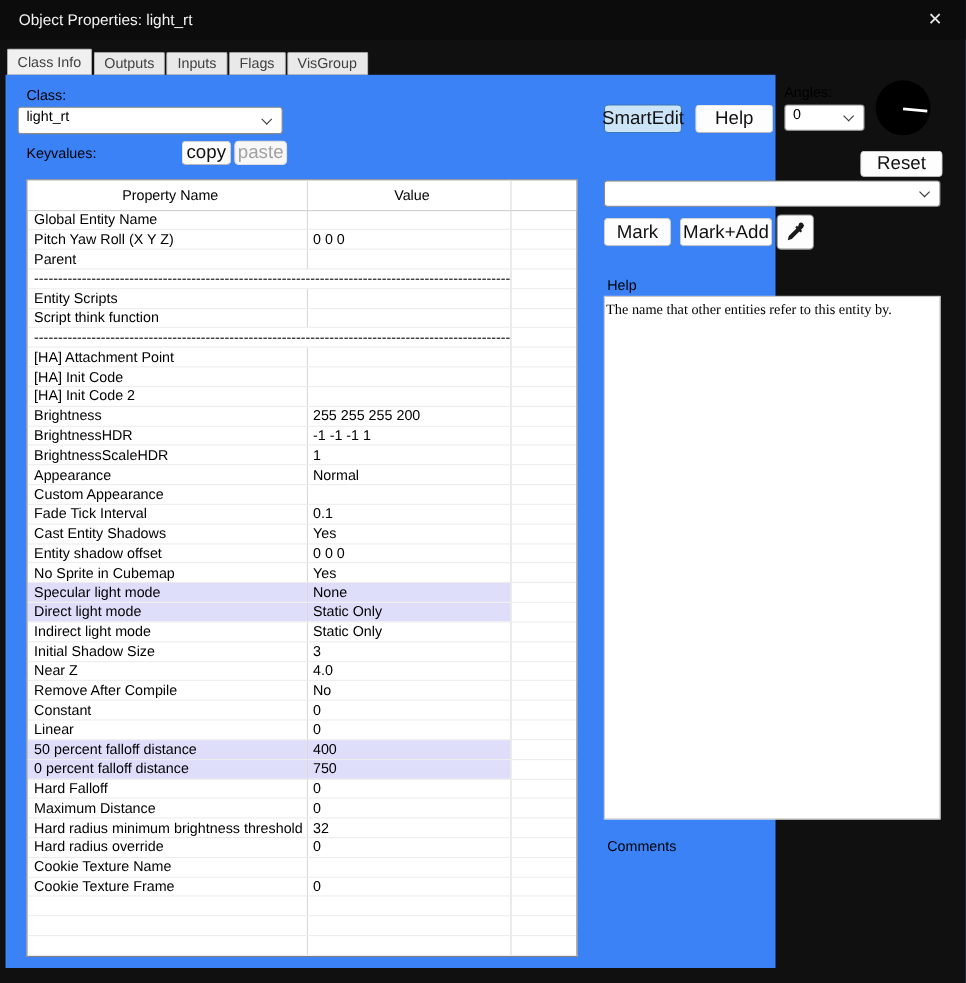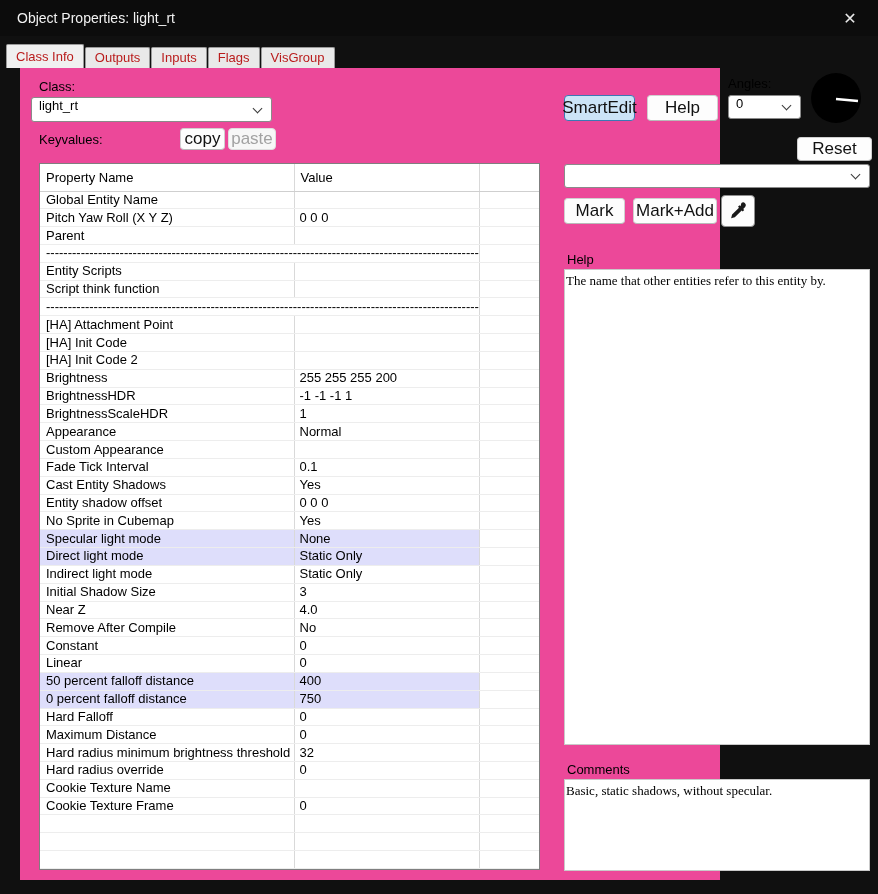--- a/index.html
+++ b/index.html
@@ -20,27 +20,27 @@
   .close-btn {
     position:absolute; right:6px; top:0; width:44px; height:36px;
     display:flex; align-items:center; justify-content:center;
     color:#e8e8e8; font-size:16px; cursor:default;
   }
 
   
   .tabstrip { position:absolute; left:6px; top:44px; height:24px; display:flex; align-items:flex-end; z-index:3; }
   .tab {
     background:#e9e9e9; border:1px solid #9a9a9a; border-bottom:none;
-    padding:0 9px; height:21px; line-height:20px; color:#b91c1c;
+    padding:0 9px; height:21px; line-height:20px; color:#404040;
     border-radius:2px 2px 0 0; margin-right:1px; white-space:nowrap;
   }
   .tab.active { background:#f0f0f0; height:24px; line-height:23px; z-index:4; }
 
   
-  .panel { position:absolute; left:20px; top:68px; width:700px; height:812px; background:#ec4899; }
+  .panel { position:absolute; left:5px; top:68px; width:700px; height:812px; background:#3b82f6; }
 
   .lbl { position:absolute; color:#000; white-space:nowrap; }
 
   .combo {
     position:absolute; background:#fff; border:1px solid #8a8a8a; border-radius:3px;
     display:flex; align-items:flex-start; padding-left:7px; white-space:nowrap;
   }
   .chev {
     width:7px; height:7px; border-right:1.5px solid #3a3a3a; border-bottom:1.5px solid #3a3a3a;
     transform:rotate(45deg); display:inline-block;
@@ -59,21 +59,21 @@
   
   .table-wrap {
     position:absolute; left:19px; top:95px; width:501px; height:707px;
     border:1px solid #7f7f7f; background:#fff; overflow:hidden;
   }
   .ptable { width:100%; height:100%; border-collapse:collapse; table-layout:fixed; }
   .ptable col.c1 { width:254px; }
   .ptable col.c2 { width:185px; }
   .ptable col.c3 { width:60px; }
   .ptable th {
-    height:27px; text-align:left; padding-left:6px; font-weight:400; font-size:13px;
+    height:27px; text-align:center; padding-left:6px; font-weight:400; font-size:13px;
     background:#fff; border-bottom:1px solid #cfcfcf; white-space:nowrap;
   }
   .ptable th.h-name, .ptable th.h-value { border-right:1px solid #d9d9d9; }
   .ptable td {
     height:17px; line-height:16px; padding:0 0 0 6px; font-size:13px;
     white-space:nowrap; overflow:hidden; border-bottom:1px solid #ededed;
   }
   .cell-name { border-right:1px solid #d9d9d9; }
   .cell-value { border-right:1px solid #d9d9d9; padding-left:5px !important; }
   .hl { background:var(--hl,#dedefb); }
@@ -352,17 +352,14 @@
       <path d="M13.4 2.1 a2.7 2.7 0 0 1 3.8 3.8 l-2 2 1 1 -1.5 1.5 -1-1 -6.9 6.9 -3.7 1 1-3.7 6.9-6.9 -1-1 1.5-1.5 1 1 z" fill="#1a1a1a"></path>
     </svg>
   </div>
 
   <div class="lbl" style="left:547px;top:184px">Help</div>
   <div class="text-box" style="left:544px;top:201px;width:306px;height:476px">
     <span>The name that other entities refer to this entity by.</span>
   </div>
 
   <div class="lbl" style="left:547px;top:694px">Comments</div>
-  <div class="text-box" style="left:544px;top:711px;width:306px;height:92px">
-    <span>Basic, static shadows, without specular.</span>
-  </div>
 
 </div>
 
 </body></html>

